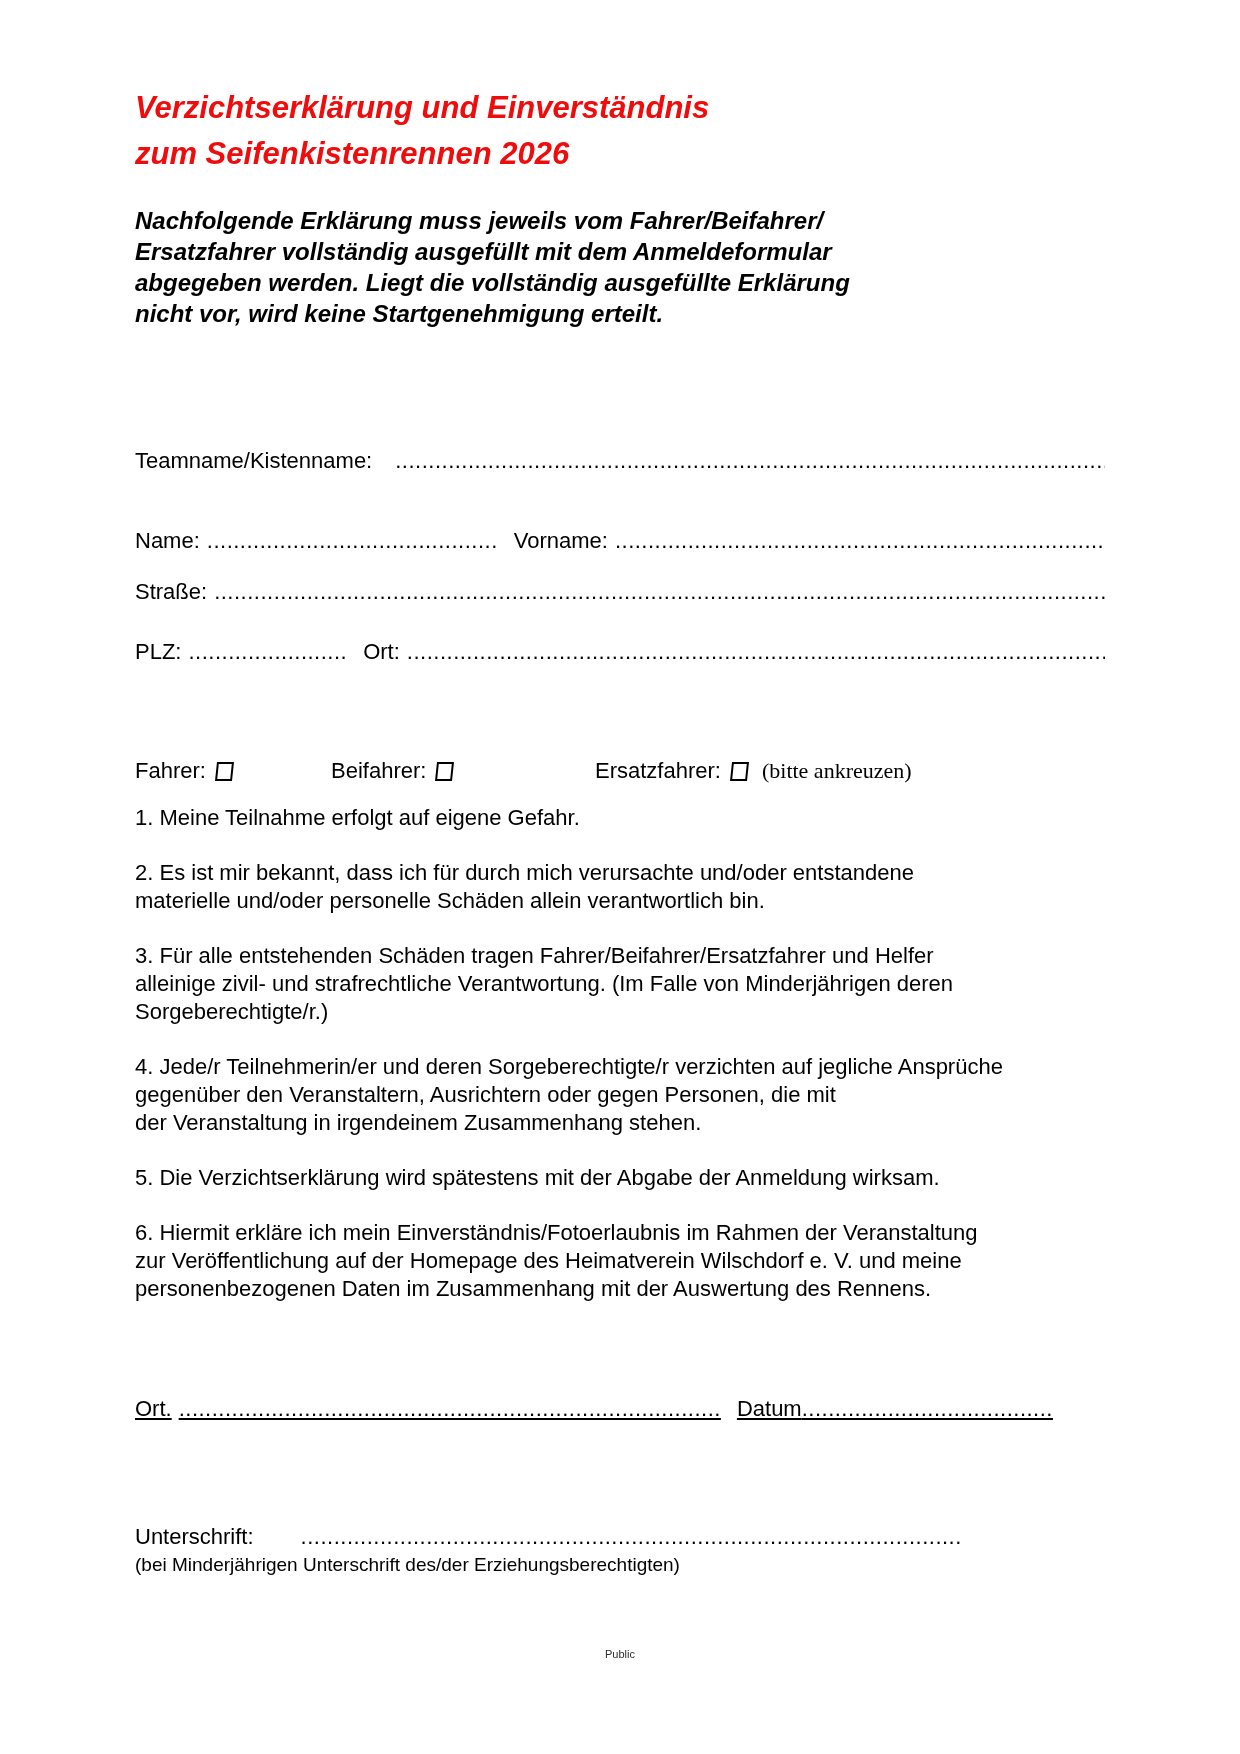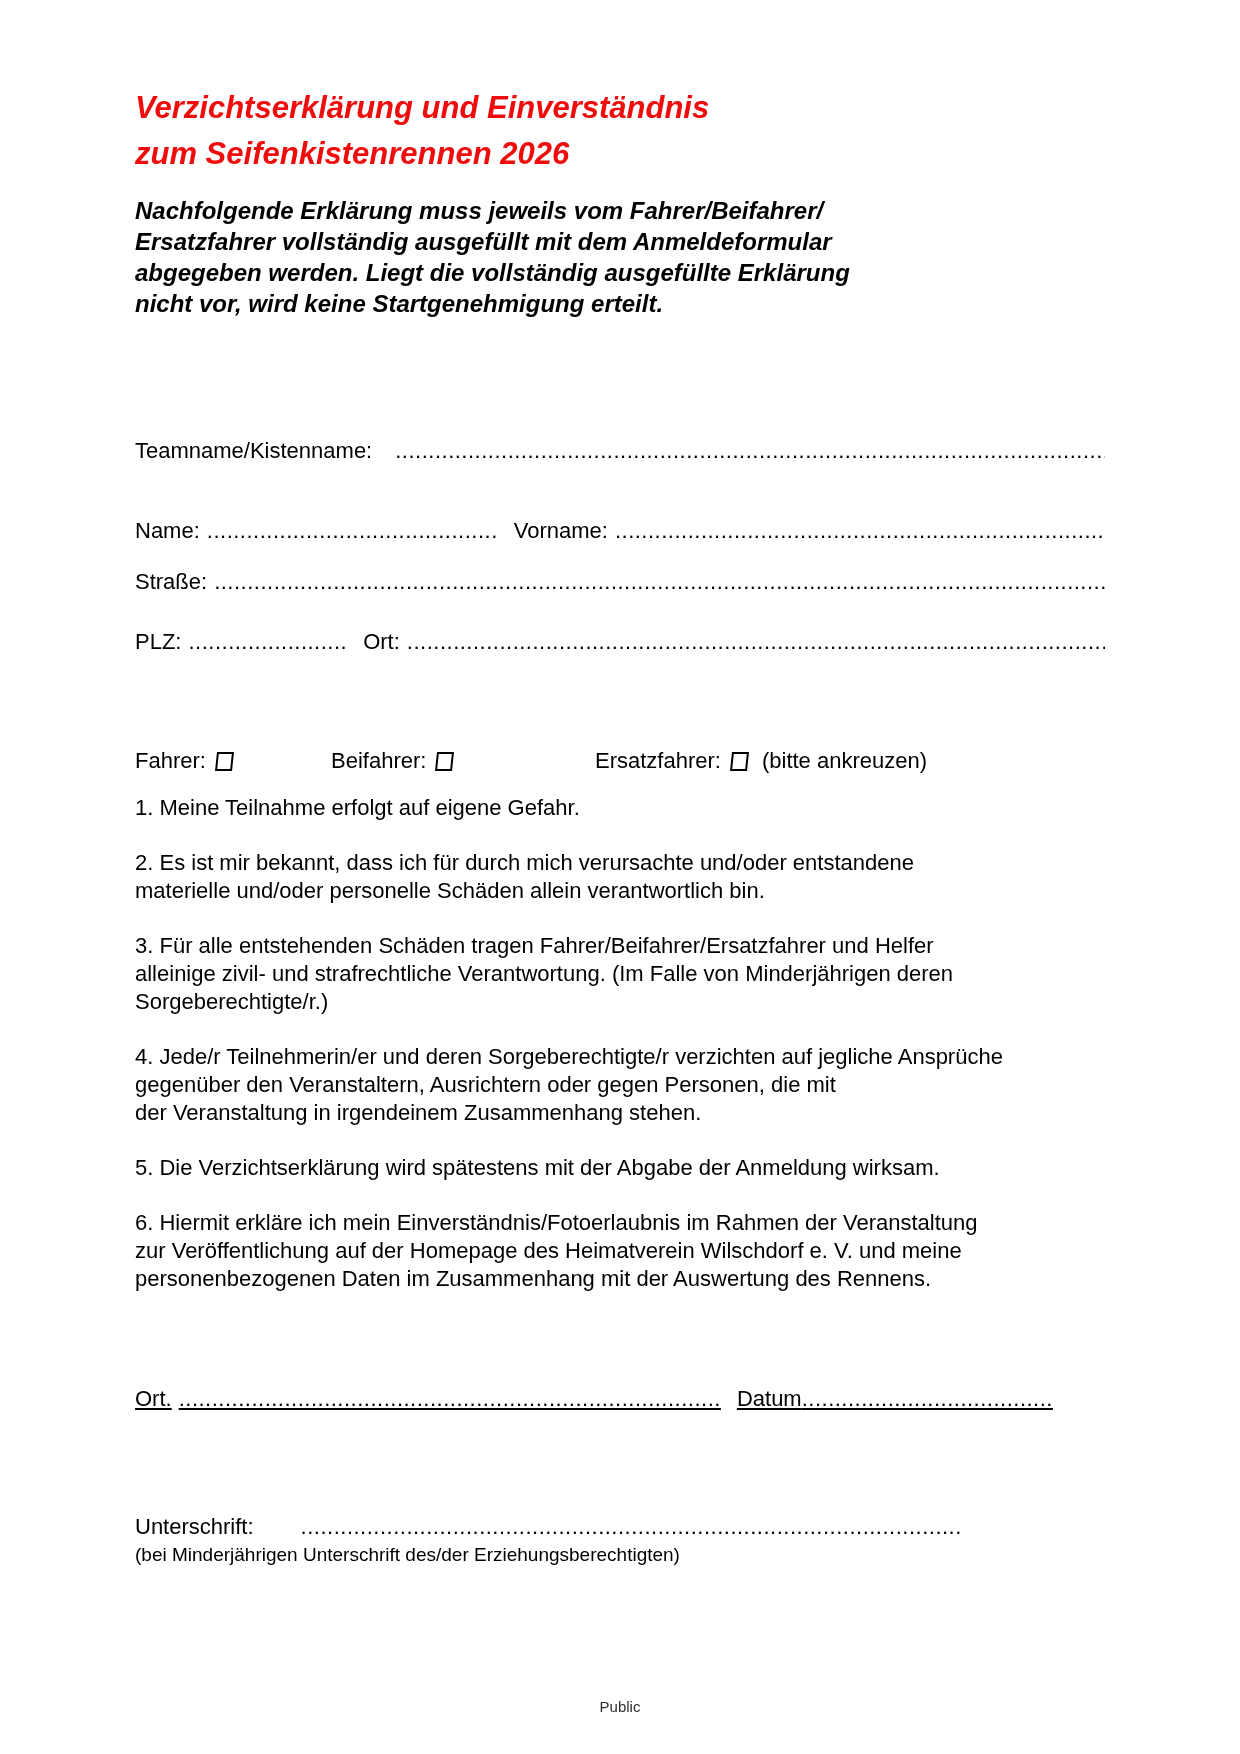--- a/index.html
+++ b/index.html
@@ -18,21 +18,21 @@
   }
   .title {
     color: #ee0c0c;
     font-size: 31px;
     line-height: 46px;
     font-weight: bold;
     font-style: italic;
     letter-spacing: 0px;
   }
   .intro {
-    margin-top: 18px;
+    margin-top: 28px;
     font-size: 24px;
     line-height: 31px;
     font-weight: bold;
     font-style: italic;
     white-space: pre-line;
   }
   .frow {
     display: flex;
     align-items: baseline;
     white-space: nowrap;
@@ -60,42 +60,42 @@
   .role-slot2 { width: 264px; }
   .role-item { display: inline-flex; align-items: center; }
   .cb {
     display: inline-block;
     width: 17px; height: 19px;
     border: 2px solid #000;
     margin-left: 10px;
     transform: skewX(-6deg);
     flex: 0 0 auto;
   }
-  .roles .hint { margin-left: 14px; }
+  .roles .hint { margin-left: 14px; font-family: Liberation Serif, serif; }
   .clauses { margin-top: 19px; }
   .clause {
     font-size: 22px;
     line-height: 28px;
     white-space: pre-line;
     margin-bottom: 27px;
     max-width: 1000px;
   }
   .row-ortdatum { margin-top: 92px; text-decoration: underline; }
   .row-unterschrift { margin-top: 100px; gap: 40px; }
   .minor-note {
     font-size: 19px;
     line-height: 24px;
     margin-top: 2px;
   }
   .footer {
     position: absolute;
-    left: 0; top: 1698px;
+    left: 0; top: 1648px;
     width: 100%;
     text-align: center;
-    font-size: 15px;
+    font-size: 11px;
     color: #2d2d2d;
   }
 </style>
 </head>
 <body>
 
 <div class="page">
 
   <div class="title">
     <div>Verzichtserklärung und Einverständnis</div>

